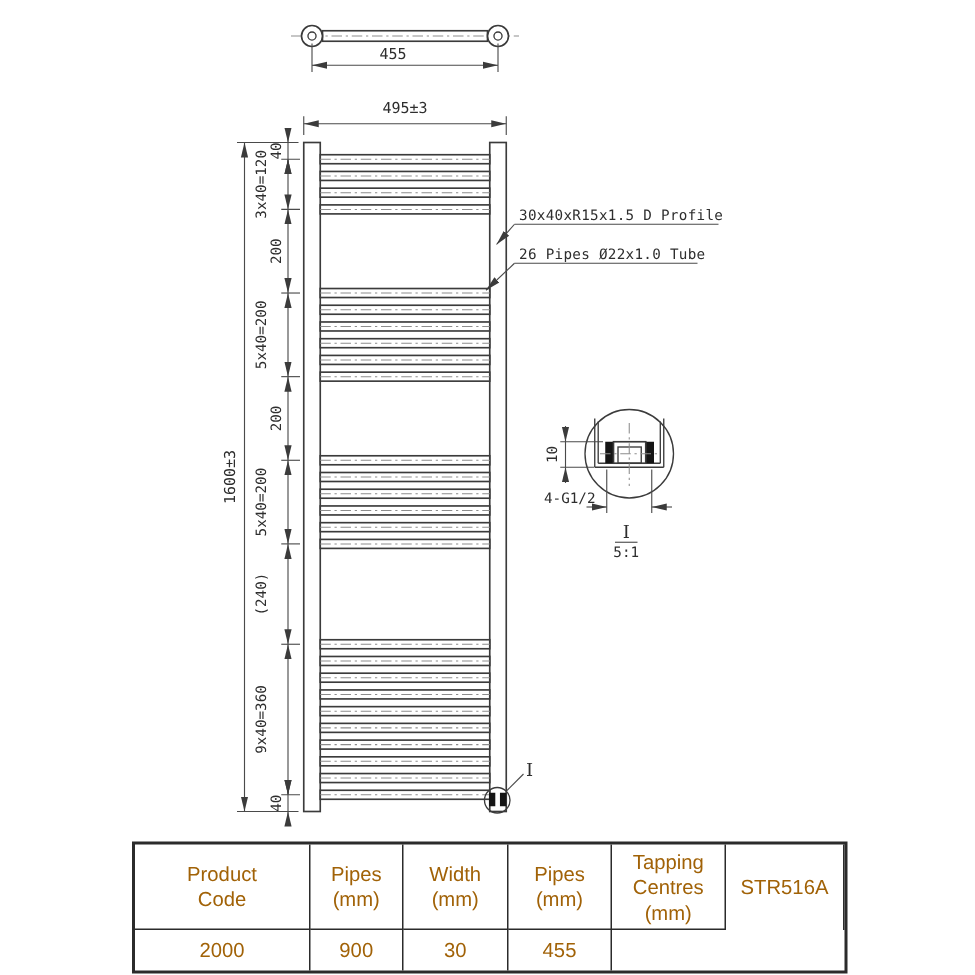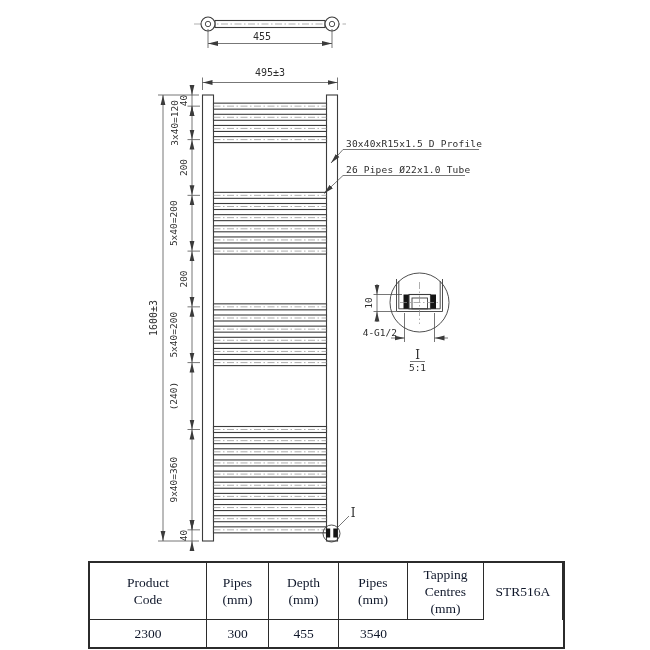--- a/index.html
+++ b/index.html
@@ -11,21 +11,21 @@
   .dim{stroke:#4a4a4a;stroke-width:0.75;fill:none;}
   .cl{stroke:#8d8d8d;stroke-width:0.7;fill:none;stroke-dasharray:7 2.5 1.5 2.5;}
   .blk{fill:#151515;stroke:none;}
   .dtxt{font-size:9.5px;font-family:"DejaVu Sans Mono",monospace;}
   .dtxt2{font-size:10px;font-family:"DejaVu Sans Mono",monospace;}
   .note{font-size:9.5px;font-family:"DejaVu Sans Mono",monospace;letter-spacing:0.2px;}
   .ref{font-size:12px;font-family:"DejaVu Serif",serif;}
   .spec-table{position:absolute;left:88px;top:550px;width:477px;height:88px;
       display:grid;grid-template-columns:117px 62px 70px 69px 76px 1fr;
       grid-template-rows:57px 1fr;border:2px solid #2b2b2b;box-sizing:border-box;
-      background:#fff;font-family:Liberation Serif, serif;color:#0f172a;}
+      background:#fff;font-family:Liberation Sans, sans-serif;color:#a16207;}
   .spec-table .cell{border-right:1.5px solid #2b2b2b;border-bottom:1.5px solid #2b2b2b;
       display:flex;align-items:center;justify-content:center;text-align:center;
       font-size:13.5px;line-height:17px;white-space:pre-line;box-sizing:border-box;}
   .spec-table .cell.lastcol{border-right:none;}
   .spec-table .cell.lastrow{border-bottom:none;}
 </style>
 </head>
 <body>
 
 <div id="canvas">
@@ -212,26 +212,26 @@
       <text x="417.5" y="360" text-anchor="middle" class="dtxt">5:1</text>
     </g>
   </svg>
 
   
   <div class="spec-table">
     <div class="cell">Product
 Code</div>
     <div class="cell">Pipes
 (mm)</div>
-    <div class="cell">Depth
+    <div class="cell">Width
 (mm)</div>
     <div class="cell">Pipes
 (mm)</div>
     <div class="cell">Tapping
 Centres
 (mm)</div>
     <div class="cell lastrow">STR516A</div>
-    <div class="cell lastrow">2300</div>
-    <div class="cell lastrow">300</div>
+    <div class="cell lastrow">2000</div>
+    <div class="cell lastrow">900</div>
+    <div class="cell lastrow">30</div>
     <div class="cell lastrow">455</div>
-    <div class="cell lastrow lastcol">3540</div>
   </div>
 </div>
 
 </body></html>

